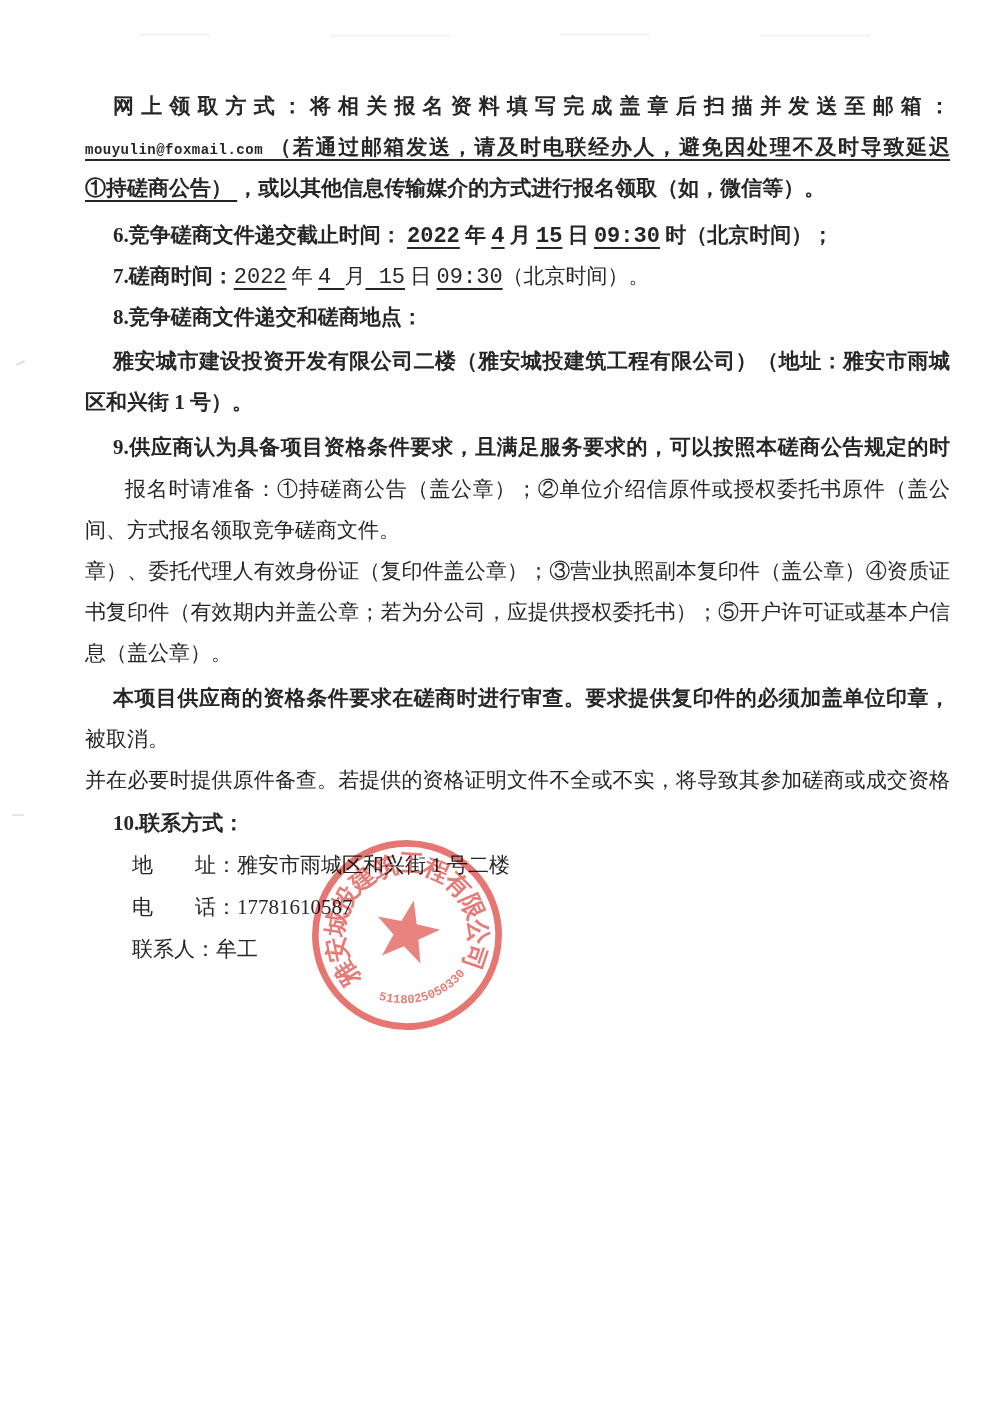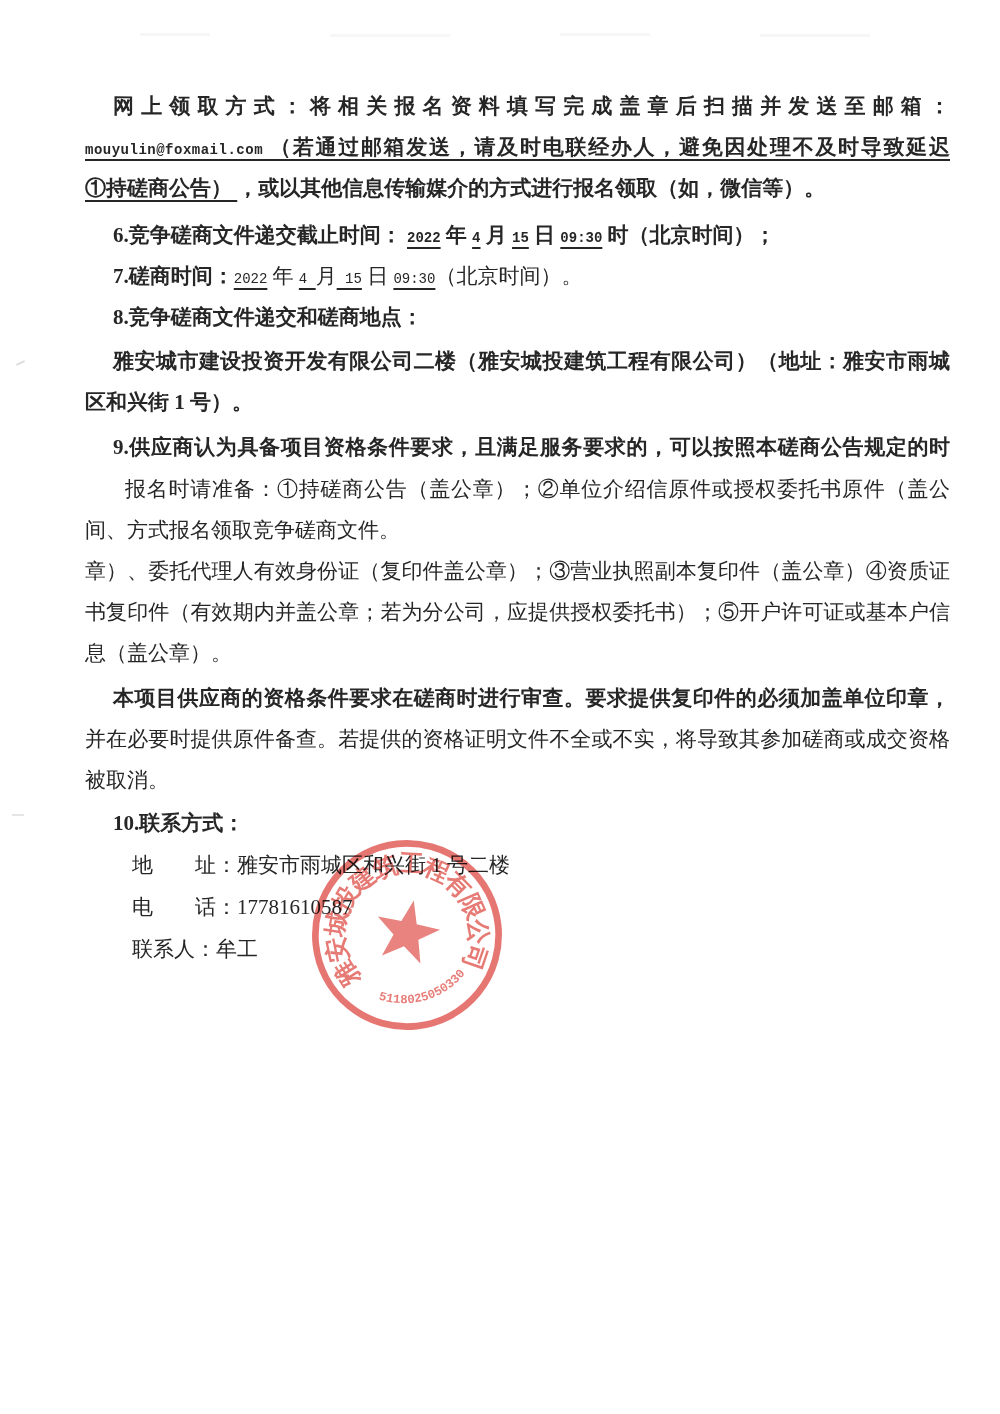--- a/index.html
+++ b/index.html
@@ -10,21 +10,21 @@
   }
   .textcol{position:absolute; left:85px; top:86px; width:865px;}
   .ln{height:41px; line-height:41px;}
   .lnc{height:42px; line-height:42px;}
   .b{font-weight:700;}
   .u{text-decoration:underline; text-decoration-thickness:1.5px; text-underline-offset:5px;}
   .f{text-align:justify; text-align-last:justify;}
   .ind{padding-left:28px;}
   .ind2{padding-left:40px;}
   .indc{padding-left:47px;}
-  .m{font-family:"Liberation Mono","DejaVu Sans Mono",monospace; font-size:14px;}
+  .m{font-family:"Liberation Mono","DejaVu Sans Mono",monospace; font-size:22px;}
   .m-lg{font-family:"Liberation Mono","DejaVu Sans Mono",monospace; font-size:14px; letter-spacing:.5px;}
   .mt6{margin-top:6px;} .mt3{margin-top:3px;} .mt4{margin-top:4px;font-weight:bold;} .mt1{margin-top:1px;} .mt2{margin-top:2px;}
   .seal{
     position:absolute; left:302px; top:830px; width:210px; height:210px;
     mix-blend-mode:multiply; opacity:.92; pointer-events:none;
   }
   .footer{
     position:absolute; left:0; top:1276px; width:100%; text-align:center;
     font-family:"DejaVu Sans","Liberation Sans",sans-serif; font-size:19px;
     letter-spacing:4px; color:#3a3a3a;
@@ -96,25 +96,25 @@
     <div class="ln f">
       <span>书复印件（有效期内并盖公章；若为分公司，应提供授权委托书）；⑤开户许可证或基本户信</span>
     </div>
     <div class="ln">
       <span>息（盖公章）。</span>
     </div>
 
     <div class="ln f ind mt4">
       <span>本项目供应商的资格条件要求在磋商时进行审查。要求提供复印件的必须加盖单位印章，</span>
     </div>
+    <div class="ln">
+      <span>被取消。</span>
+    </div>
     <div class="ln f">
       <span>并在必要时提供原件备查。若提供的资格证明文件不全或不实，将导致其参加磋商或成交资格</span>
-    </div>
-    <div class="ln">
-      <span>被取消。</span>
     </div>
 
     <div class="ln b ind mt2">
       <span>10.联系方式：</span>
     </div>
     <div class="lnc indc">
       <span>地　　址：</span><span>雅安市雨城区和兴街 1 号二楼</span>
     </div>
     <div class="lnc indc">
       <span>电　　话：</span><span>17781610587</span>

